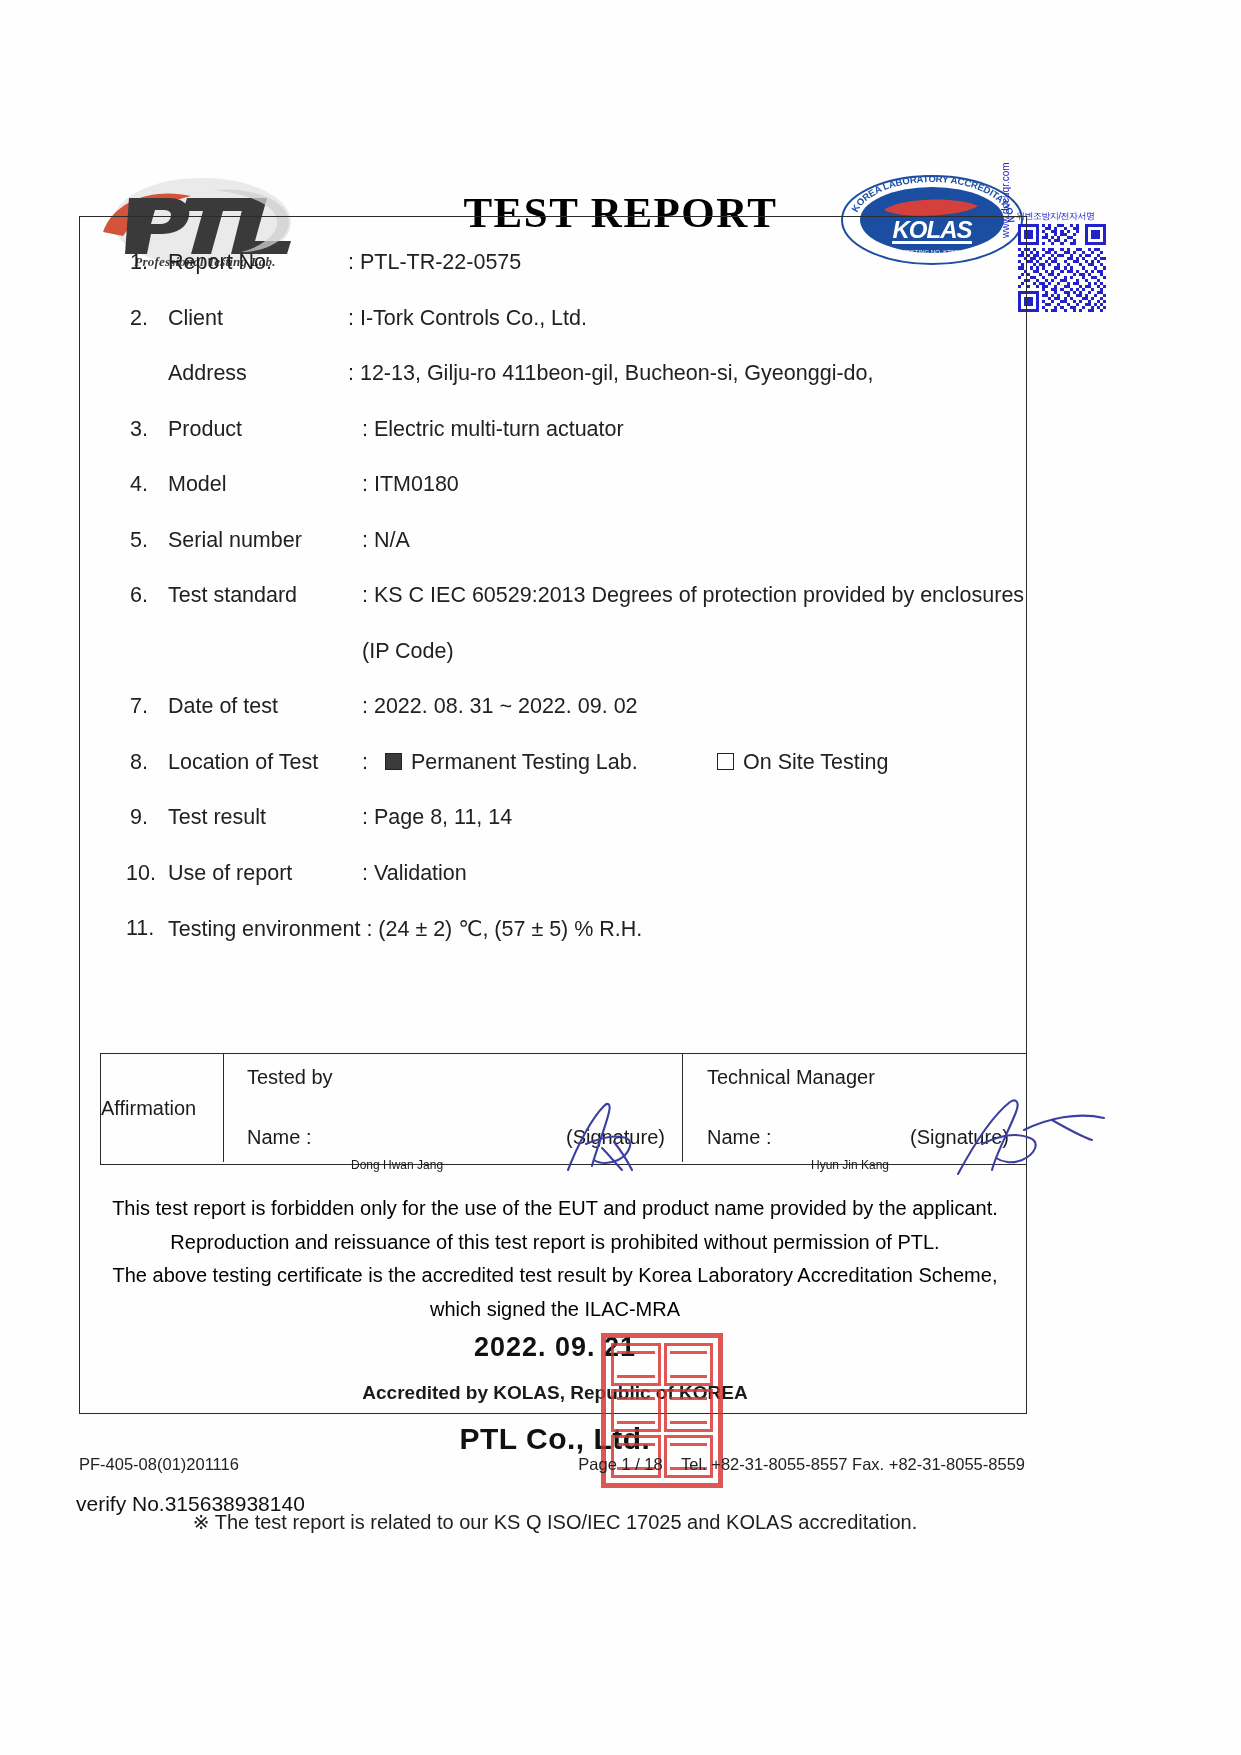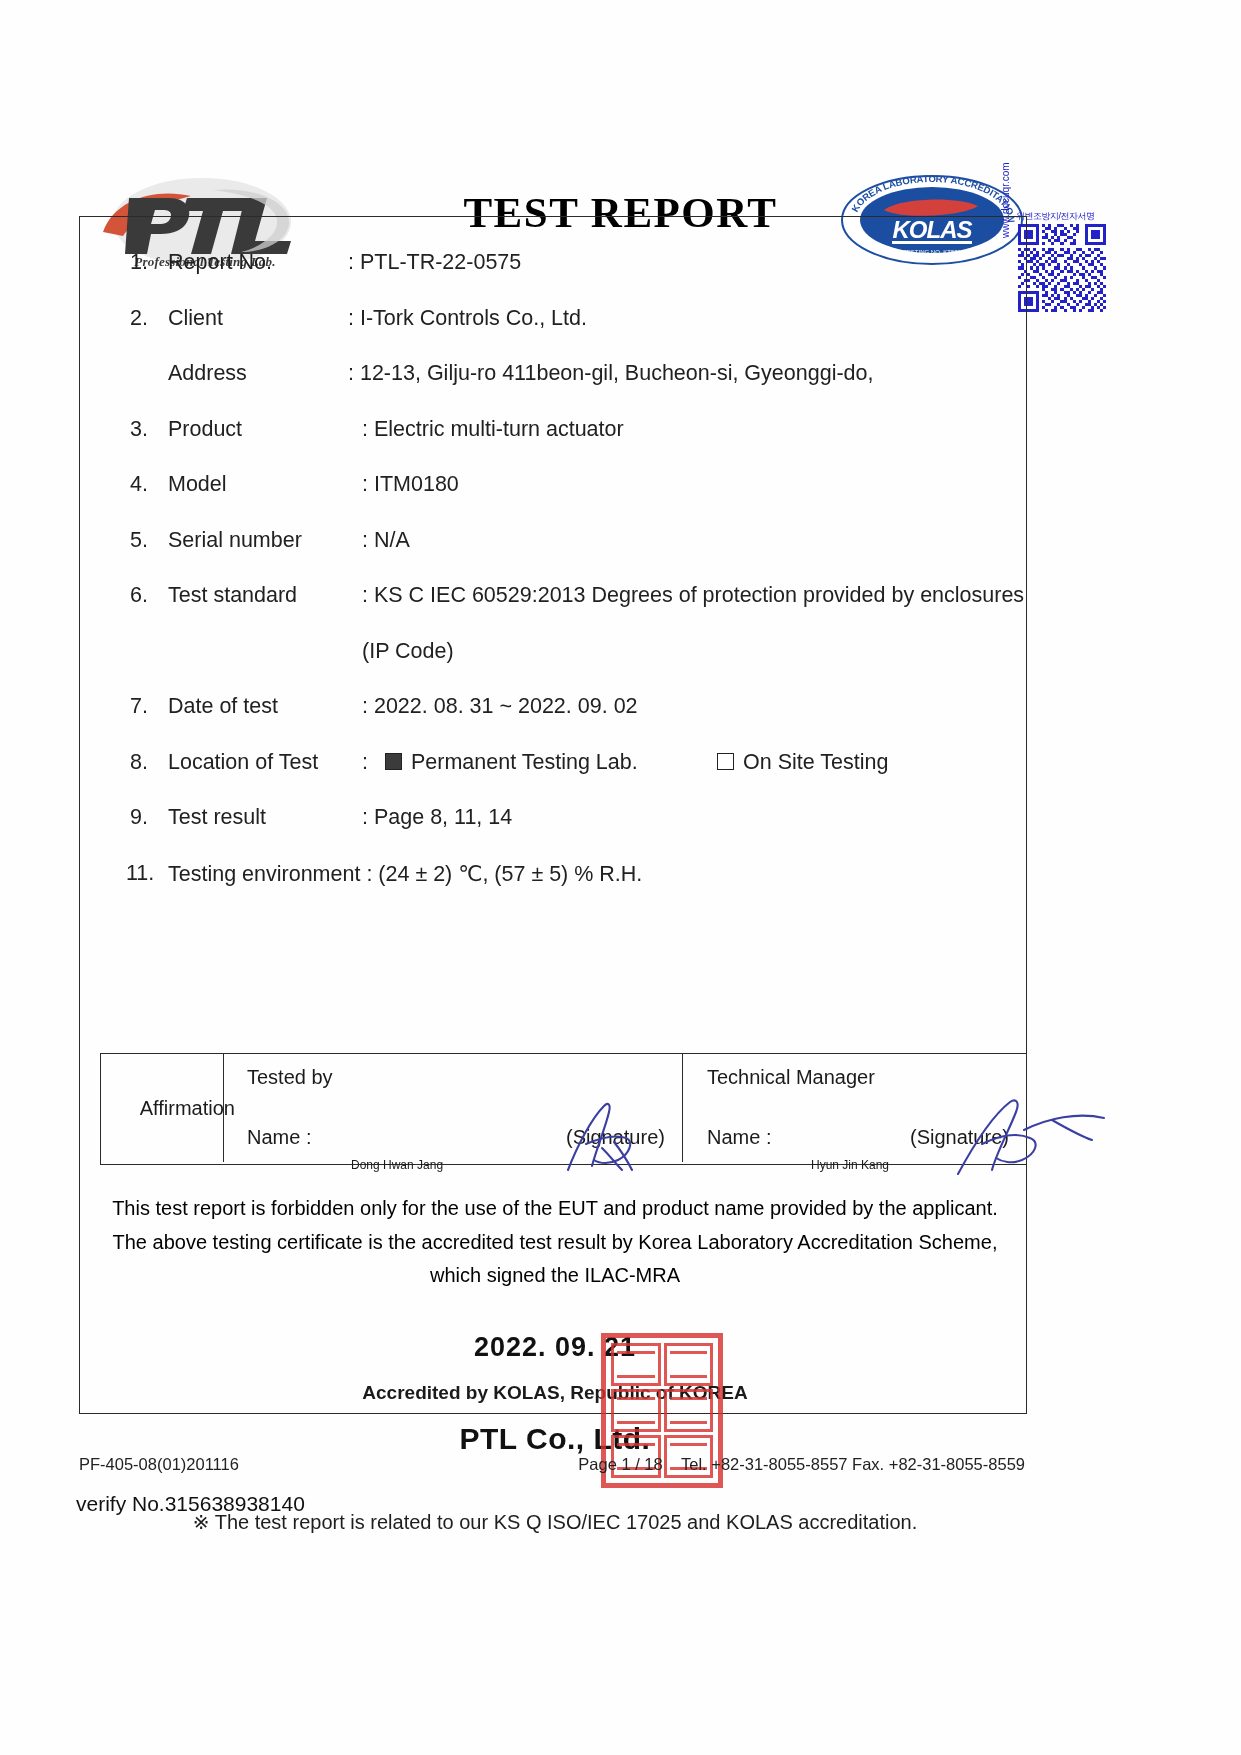--- a/index.html
+++ b/index.html
@@ -46,21 +46,21 @@
   .chk{display:inline-block;width:15px;height:15px;border:1.6px solid #222;
     vertical-align:-1px;margin-right:9px;background:#fff;}
   .chk.filled{background:#3b3b3b;}
   .onsite{position:absolute;left:617px;top:2px;white-space:nowrap;}
 
   
   .afftable{position:absolute;left:100px;top:1053px;width:925px;height:110px;
     border:1.4px solid #2b2b2b;}
   .aff-label{position:absolute;left:0;top:0;width:122px;height:108px;
     border-right:1.4px solid #2b2b2b;}
-  .aff-label span{position:absolute;left:12px;top:43px;width:122px;text-align:right;font-size:20px;}
+  .aff-label span{position:absolute;left:0;top:43px;width:122px;text-align:left;font-size:20px;}
   .aff-col{position:absolute;top:0;height:108px;}
   .aff-col.c1{left:122px;width:459px;border-right:1.4px solid #2b2b2b;}
   .aff-col.c2{left:582px;width:342px;}
   .aff-head{position:absolute;left:24px;top:12px;font-size:20px;}
   .aff-name-lbl{position:absolute;left:24px;top:72px;font-size:20px;}
   .aff-name-val{position:absolute;left:128px;top:80px;font-size:12px;margin-top:24px;}
   .aff-sig{position:absolute;top:72px;font-size:20px;}
 
   
   .disc{position:absolute;left:90px;top:1172px;width:930px;text-align:center;
@@ -439,20 +439,25 @@
         <span class="chk"></span><span>On Site Testing</span>
       </span>
     </div>
 
     <div class="row">
       <span class="num">9.</span>
       <span class="lbl">Test result</span>
       <span class="val2">: Page 8, 11, 14</span>
     </div>
 
+    <div class="row">
+      <span class="num" style="left:26px">10.</span>
+      <span class="lbl">Use of report</span>
+      <span class="val2">: Validation</span>
+    </div>
 
     <div class="row">
       <span class="num" style="left:26px">11.</span>
       <span class="lbl" style="left:68px">Testing environment : (24 ± 2) ℃, (57 ± 5) % R.H.</span>
     </div>
   </div>
 
   <div class="afftable">
     <div class="aff-label">
       <span>Affirmation</span>
@@ -484,20 +489,21 @@
     <g fill="none" stroke="#3b3fa0" stroke-width="2.1" stroke-linecap="round">
       <path d="M6 84 C20 58, 40 26, 58 12 C64 8, 68 12, 64 22 C58 38, 44 64, 40 80"></path>
       <path d="M30 54 C46 46, 64 42, 78 48 C88 52, 84 64, 70 70 C60 74, 50 72, 44 68"></path>
       <path d="M72 40 C96 28, 126 22, 152 28"></path>
       <path d="M100 30 C114 38, 128 46, 140 50"></path>
     </g>
   </svg>
 
   <div class="disc">
     <div>This test report is forbidden only for the use of the EUT and product name provided by the applicant.</div>
+    <div>Reproduction and reissuance of this test report is prohibited without permission of PTL.</div>
     <div>The above testing certificate is the accredited test result by Korea Laboratory Accreditation Scheme,</div>
     <div>which signed the ILAC-MRA</div>
   </div>
 
   <div class="bigdate">2022. 09. 21</div>
   <div class="accred">Accredited by KOLAS, Republic of KOREA</div>
   <div class="company">PTL Co., Ltd.</div>
 
   <div class="seal">
     <div class="seal-grid">

